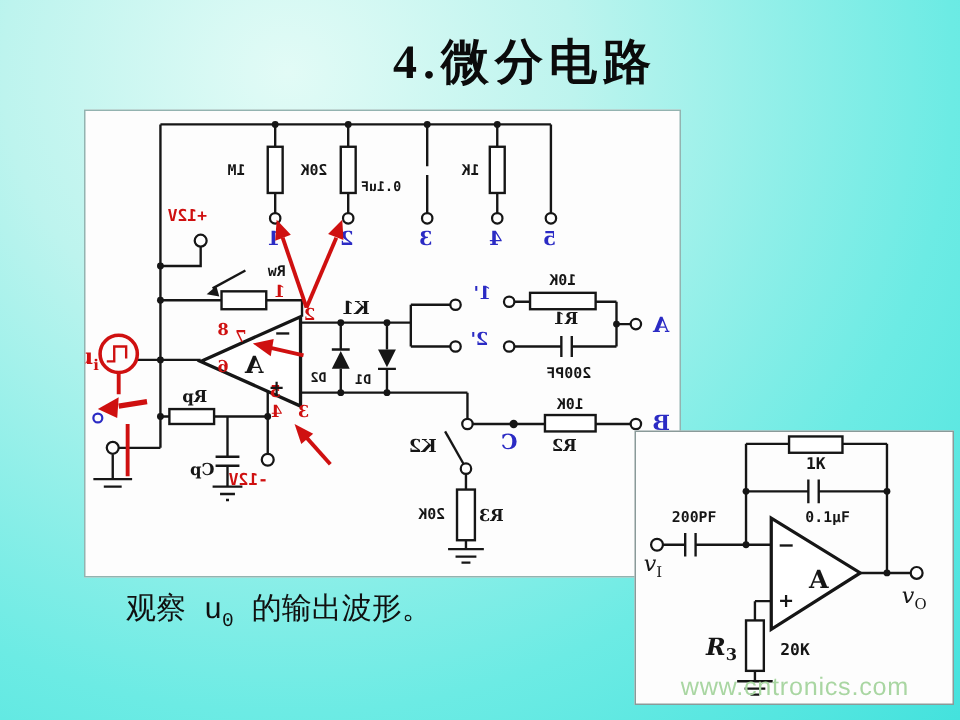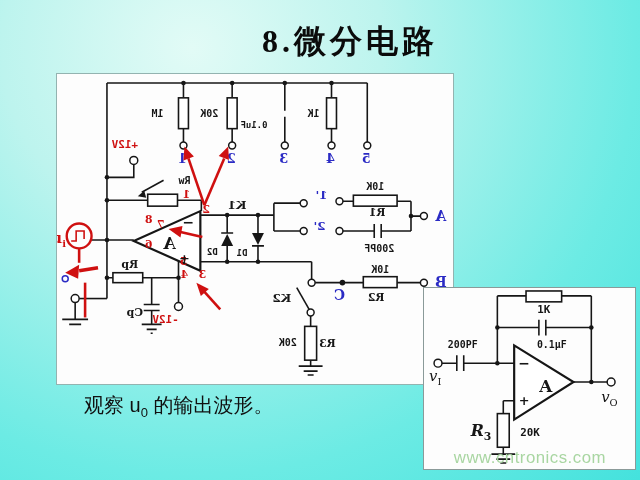--- a/index.html
+++ b/index.html
@@ -17,29 +17,29 @@
     position:absolute;left:56px;top:73px;width:398px;height:312px;
     background:#fdfdfd;border:1px solid #93b3b0;box-sizing:border-box;
   }
   .inset-box{
     position:absolute;left:423px;top:287px;width:213px;height:183px;
     background:#fdfdfd;border:1px solid #8a9a99;box-sizing:border-box;
   }
   .main-box svg,.inset-box svg{display:block;width:100%;height:100%;}
   .caption{
     position:absolute;left:84px;top:392px;font-size:20px;color:#101010;
-    font-family:Liberation Sans, sans-serif;
+    font-family:Liberation Mono, monospace;
   }
   .caption sub{font-size:13px;}
   svg text{user-select:none;}
 </style>
 </head>
 <body>
 
-<div class="title">8.微分电路</div>
+<div class="title">4.微分电路</div>
 
 <div class="main-box">
 <svg viewBox="56 73 398 312" xmlns="http://www.w3.org/2000/svg">
 
   <g stroke="#161616" stroke-width="1.6" fill="none">
     <path d="M106,82 H368"></path>
     <path d="M106,82 V299"></path>
     <path d="M183,82 V97 M183,128 V141.5"></path>
     <path d="M232,82 V97 M232,128 V141.5"></path>
     <path d="M285,82 V110 M285,116 V141.5"></path>

